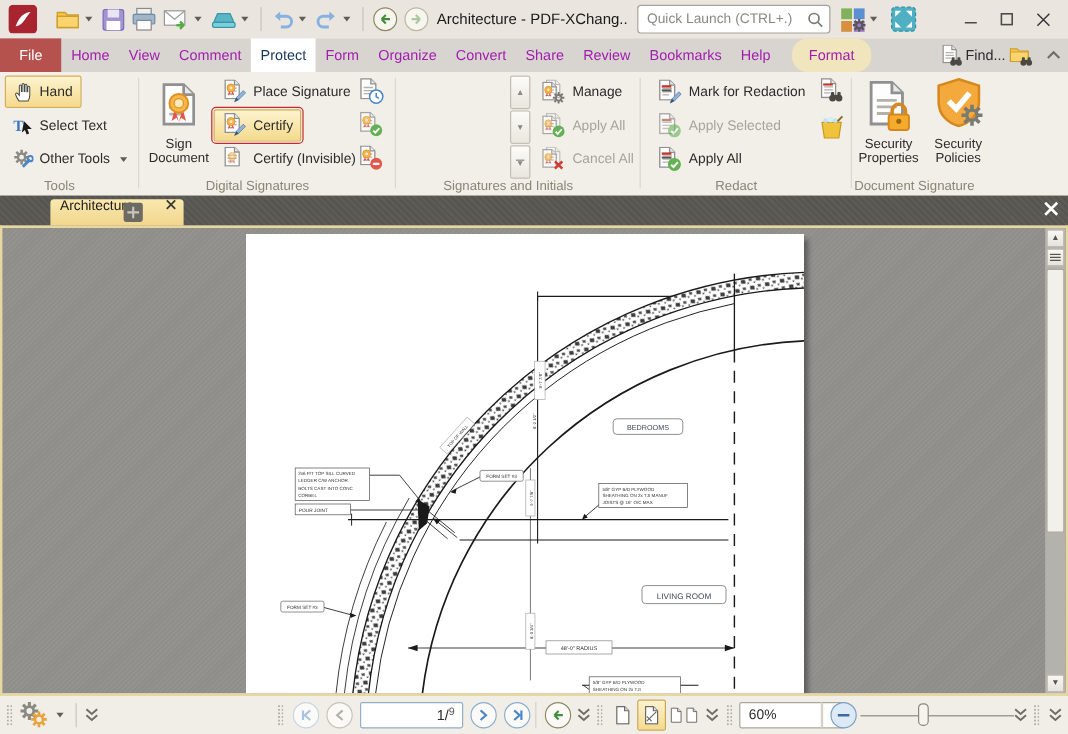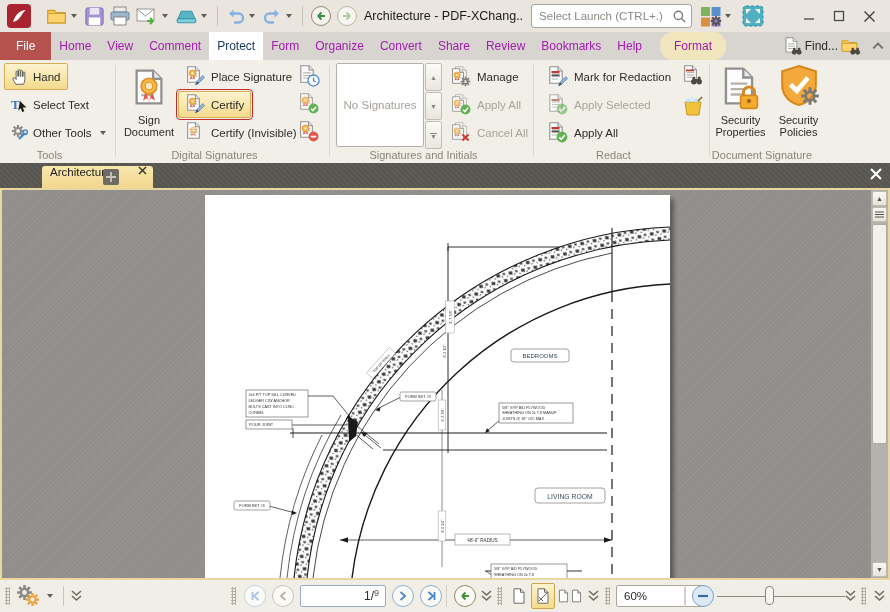--- a/index.html
+++ b/index.html
@@ -233,21 +233,21 @@
         </svg>
       </span>
     <span class="tbi">
       <svg width="22" height="22" viewBox="0 0 22 22">
           <circle cx="11" cy="11" r="9.5" fill="#f7f5ee" stroke="#b9b9a0"></circle>
           <path d="M7 11 H14 M14 11 L10.5 7.5 M14 11 L10.5 14.5" stroke="#a9c9a0" stroke-width="1.8" fill="none"></path>
         </svg>
       </span>
     <span class="title-text">Architecture - PDF-XChang..</span>
     <span class="quick-launch">
-      <span class="ph">Select Launch (CTRL+.)</span>
+      <span class="ph">Quick Launch (CTRL+.)</span>
       <svg width="15" height="15" viewBox="0 0 16 16">
           <circle cx="6.8" cy="6.8" r="4.4" fill="none" stroke="#7a7a72" stroke-width="1.5"></circle>
           <path d="M10.2 10.2 L14 14" stroke="#7a7a72" stroke-width="1.5"></path>
         </svg>
       </span>
     <span class="tbi" style="margin-left:6px">
       <svg width="22" height="22" viewBox="0 0 22 22">
           <rect x="1" y="2" width="9" height="9" fill="#7fb25a"></rect>
           <rect x="11.5" y="2" width="9" height="9" fill="#5a8fd0"></rect>
           <rect x="1" y="12.5" width="9" height="9" fill="#d88f3f"></rect>
@@ -389,23 +389,20 @@
             <use href="#s-doc" x="0" y="0" width="17" height="17"></use>
             <use href="#s-rosette" x="2" y="2" width="11" height="13"></use>
             <use href="#s-minus" x="10" y="10" width="11" height="11"></use>
           </svg>
         </div>
       <div class="glabel">Digital Signatures</div>
     </div>
     <div class="gdiv" style="left:329px"></div>
 
     <div class="rgroup" style="left:330px;width:203px">
-      <div class="sigbox" style="left:6px;top:3px;width:86px;height:82px">
-        <span>No Signatures</span>
-        </div>
       <div class="scrollcol" style="left:95px;top:3px">
         <div class="scrbtn">▲</div>
         <div class="scrbtn">▼</div>
         <div class="scrbtn" style="flex-direction:column;line-height:5px"><span style="border-bottom:1px solid #8a8780;width:7px;height:1px"></span>▼</div>
       </div>
       <div class="rbtn" style="left:113px;top:3px">
         <svg width="22" height="22" viewBox="0 0 22 22">
             <use href="#s-doc" x="3" y="0" width="16" height="16" opacity=".6"></use>
             <use href="#s-doc" x="0" y="2" width="16" height="16"></use>
             <use href="#s-rosette" x="2" y="4" width="10" height="12"></use>

